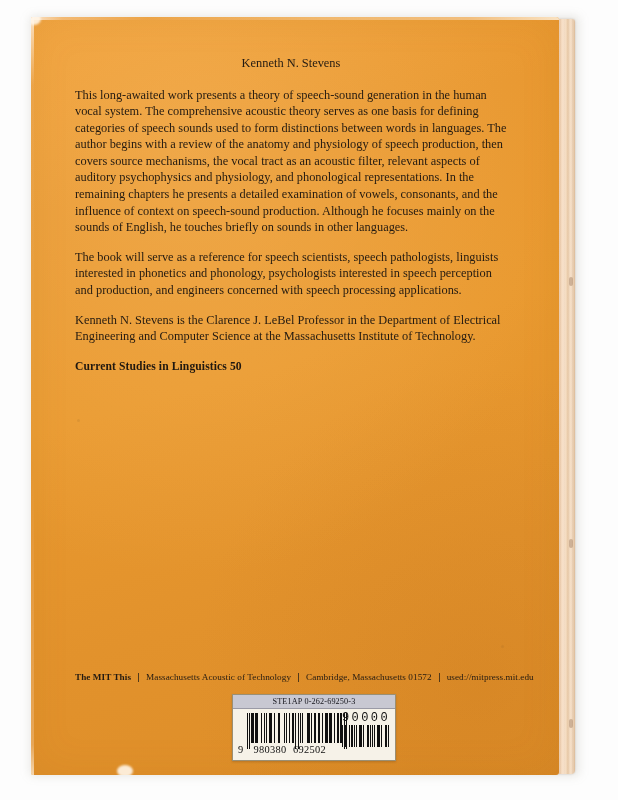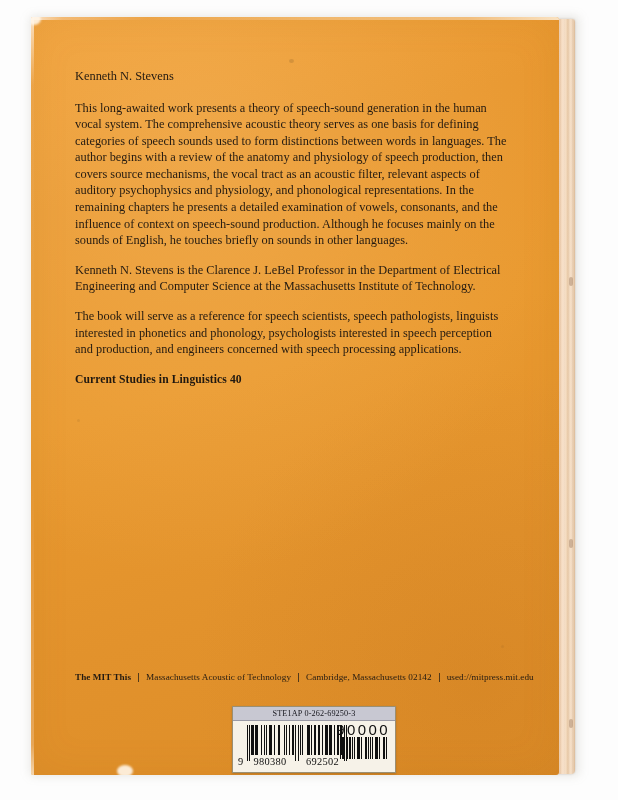--- a/index.html
+++ b/index.html
@@ -131,23 +131,24 @@
 
   .book-title {
     font-size: 14.6px;
     font-weight: bold;
     letter-spacing: 0.2px;
     line-height: 1.25;
     color: #1d150e;
   }
   .book-author {
     font-size: 12.4px;
-    margin-top: 16px;
+    margin-top: 3px;
     line-height: 1.25;
     color: #241b12;
+    text-align: center;
   }
 
   .blurb {
     font-size: 12.35px;
     line-height: 16.6px;
     text-align: left;
     color: #231a11;
     margin-top: 15px;
     letter-spacing: 0.01px;
   }
@@ -188,21 +189,20 @@
   
   .barcode-label {
     position: absolute;
     left: 201px;
     top: 677px;
     width: 164px;
     height: 67px;
     background: #f3efe4;
     border: 1px solid #9a8f74;
     box-shadow: 0 1px 2px rgba(90,60,25,0.28);
-    margin-top: 12px;
   }
   .barcode-header {
     height: 14px;
     background: #c8c8d2;
     border-bottom: 1px solid #9a9aa6;
     font-family: "Liberation Serif", serif;
     font-size: 8.2px;
     color: #15151c;
     display: flex;
     align-items: center;
@@ -242,30 +242,30 @@
     top: 32px;
     width: 102px;
     font-family: "Liberation Serif", serif;
     font-size: 10.4px;
     color: #101010;
     letter-spacing: 0.3px;
     display: flex;
   }
   .ean-digits .d1 { width: 9px; text-align: left; }
   .ean-digits .d2 { width: 46px; text-align: center; }
-  .ean-digits .d3 { width: 46px; text-align: right; }
+  .ean-digits .d3 { width: 46px; text-align: left; }
 
   .addon {
     position: relative;
     flex: 1;
     padding-left: 4px;
   }
   .addon-digits {
-    font-family: Liberation Sans, sans-serif;
-    font-size: 15px;
+    font-family: Liberation Mono, monospace;
+    font-size: 12px;
     color: #101010;
     letter-spacing: 2.4px;
     text-align: center;
     height: 12px;
     line-height: 12px;
   }
   .addon-bars {
     display: flex;
     align-items: flex-start;
     justify-content: center;
@@ -302,33 +302,33 @@
 
     <div class="speck" style="left:258px; top:42px; width:5px; height:4px;"></div>
     <div class="speck" style="left:46px; top:402px; width:3px; height:3px; opacity:0.6;"></div>
     <div class="speck" style="left:470px; top:628px; width:3px; height:3px; opacity:0.5;"></div>
 
     <div class="content">
       <div class="book-author">Kenneth N. Stevens</div>
 
       <p class="blurb">This long-awaited work presents a theory of speech-sound generation in the human vocal system. The comprehensive acoustic theory serves as one basis for defining categories of speech sounds used to form distinctions between words in languages. The author begins with a review of the anatomy and physiology of speech production, then covers source mechanisms, the vocal tract as an acoustic filter, relevant aspects of auditory psychophysics and physiology, and phonological representations. In the remaining chapters he presents a detailed examination of vowels, consonants, and the influence of context on speech-sound production. Although he focuses mainly on the sounds of English, he touches briefly on sounds in other languages.</p>
 
+      <p class="blurb second">The book will serve as a reference for speech scientists, speech pathologists, linguists interested in phonetics and phonology, psychologists interested in speech perception and production, and engineers concerned with speech processing applications.</p>
+
       <p class="blurb bio">Kenneth N. Stevens is the Clarence J. LeBel Professor in the Department of Electrical Engineering and Computer Science at the Massachusetts Institute of Technology.</p>
 
-      <p class="blurb second">The book will serve as a reference for speech scientists, speech pathologists, linguists interested in phonetics and phonology, psychologists interested in speech perception and production, and engineers concerned with speech processing applications.</p>
-
-      <div class="series">Current Studies in Linguistics 40</div>
+      <div class="series">Current Studies in Linguistics 50</div>
     </div>
 
     <div class="footer">
       <span class="imprint">The MIT This</span>
       <span class="sep"></span>
       <span>Massachusetts Acoustic of Technology</span>
       <span class="sep"></span>
-      <span>Cambridge, Massachusetts 02142</span>
+      <span>Cambridge, Massachusetts 01572</span>
       <span class="sep"></span>
       <span>used://mitpress.mit.edu</span>
     </div>
 
     <div class="barcode-label">
       <div class="barcode-header">STE1AP  0-262-69250-3</div>
       <div class="barcode-body">
 
         <div class="ean">
           <div class="ean-bars">

